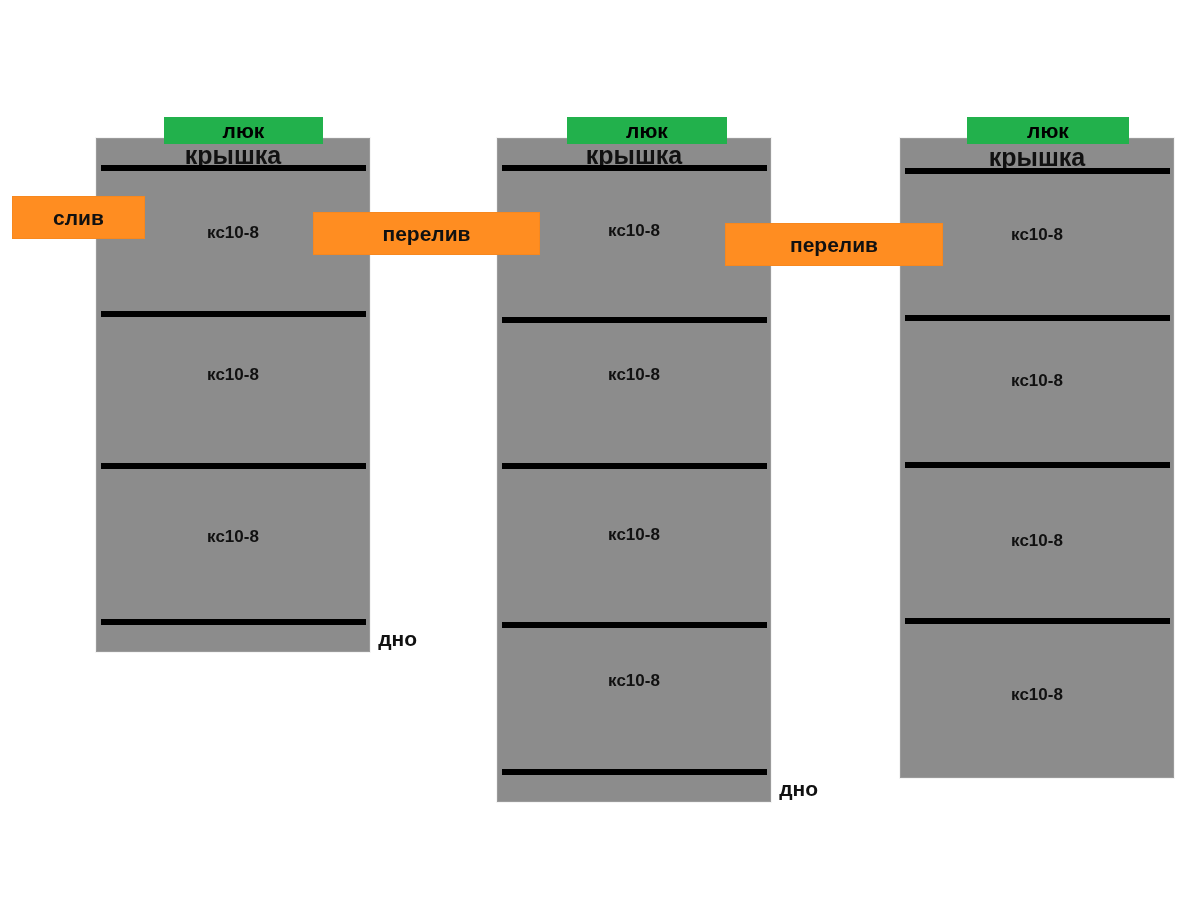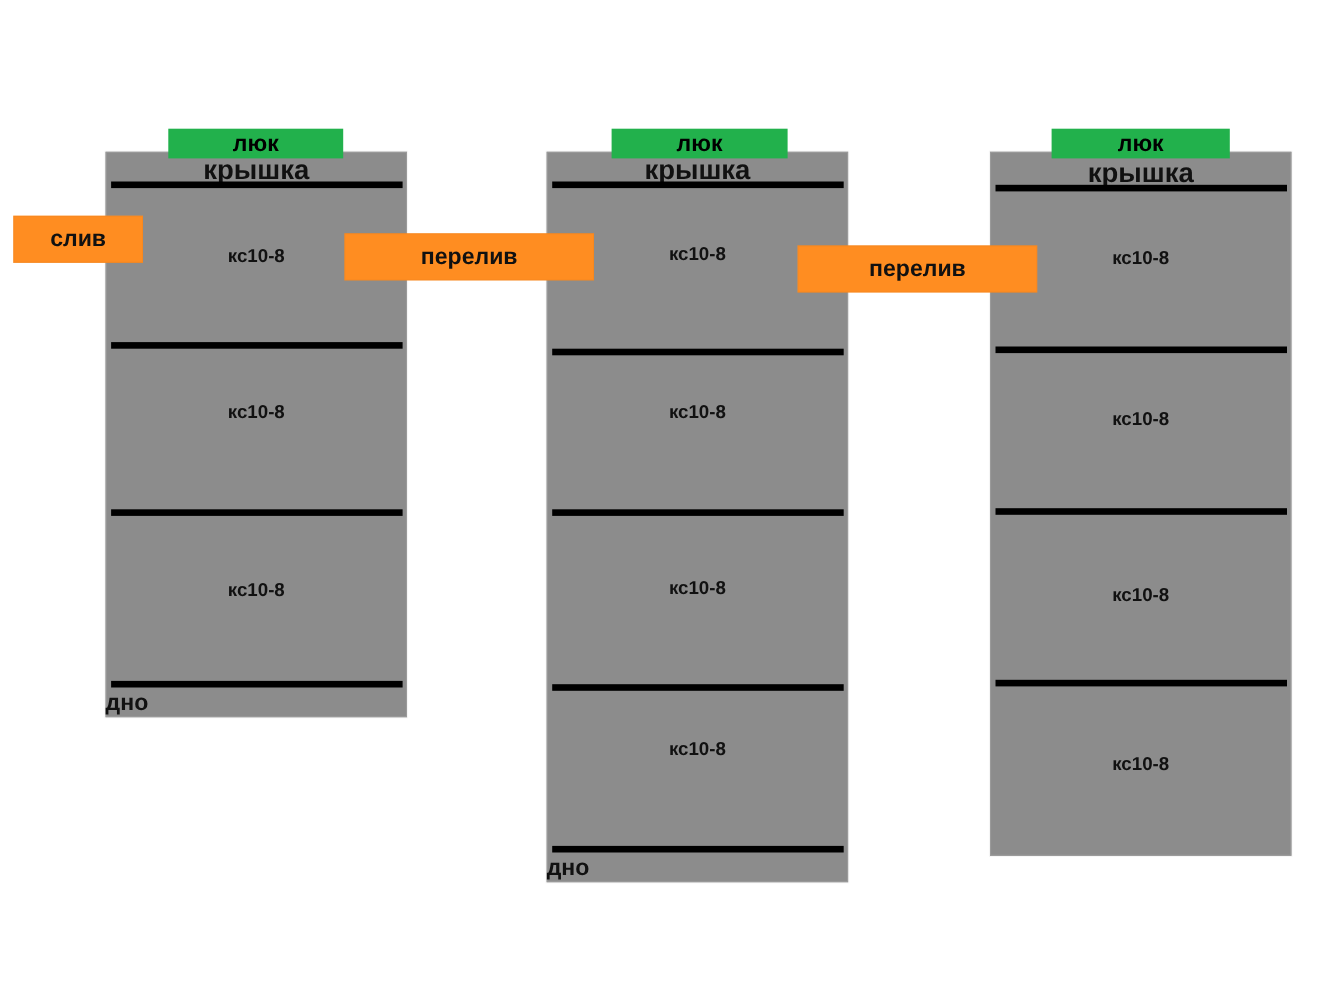--- a/index.html
+++ b/index.html
@@ -51,40 +51,42 @@
     position: absolute;
     text-align: center;
     color: #111111;
     font-weight: bold;
     font-size: 25px;
     line-height: 1;
     white-space: nowrap;
   }
   .bottom-label {
     position: absolute;
-    text-align: left;
+    text-align: right;
     color: #111111;
     font-weight: bold;
     font-size: 21px;
     line-height: 1;
     white-space: nowrap;
+    padding-left: 47px;
   }
 
   
   .hatch {
     position: absolute;
     background: #22b14c;
     color: #000000;
     font-weight: bold;
     font-size: 21px;
     display: flex;
     align-items: center;
     justify-content: center;
     line-height: 1;
     white-space: nowrap;
+    margin-left: 11px;
   }
 
   
   .pipe {
     position: absolute;
     background: #ff8d21;
     color: #111111;
     font-weight: bold;
     font-size: 21px;
     display: flex;
@@ -169,21 +171,21 @@
   <div class="ring-label" style="left:900px; top:372px; width:274px;">кс10-8</div>
 
   <div class="ring-line" style="left:905px; top:462px; width:265px;"></div>
 
   <div class="ring-label" style="left:900px; top:532px; width:274px;">кс10-8</div>
 
   <div class="ring-line" style="left:905px; top:618px; width:265px;"></div>
 
   <div class="ring-label" style="left:900px; top:686px; width:274px;">кс10-8</div>
 
-  <div class="pipe" style="left:12px; top:196px; width:118px; height:43px;">
+  <div class="pipe" style="left:12px; top:196px; width:133px; height:43px;">
     <span>слив</span>
   </div>
 
   <div class="pipe" style="left:313px; top:212px; width:227px; height:43px;">
     <span>перелив</span>
   </div>
 
   <div class="pipe" style="left:725px; top:223px; width:218px; height:43px;">
     <span>перелив</span>
   </div>

